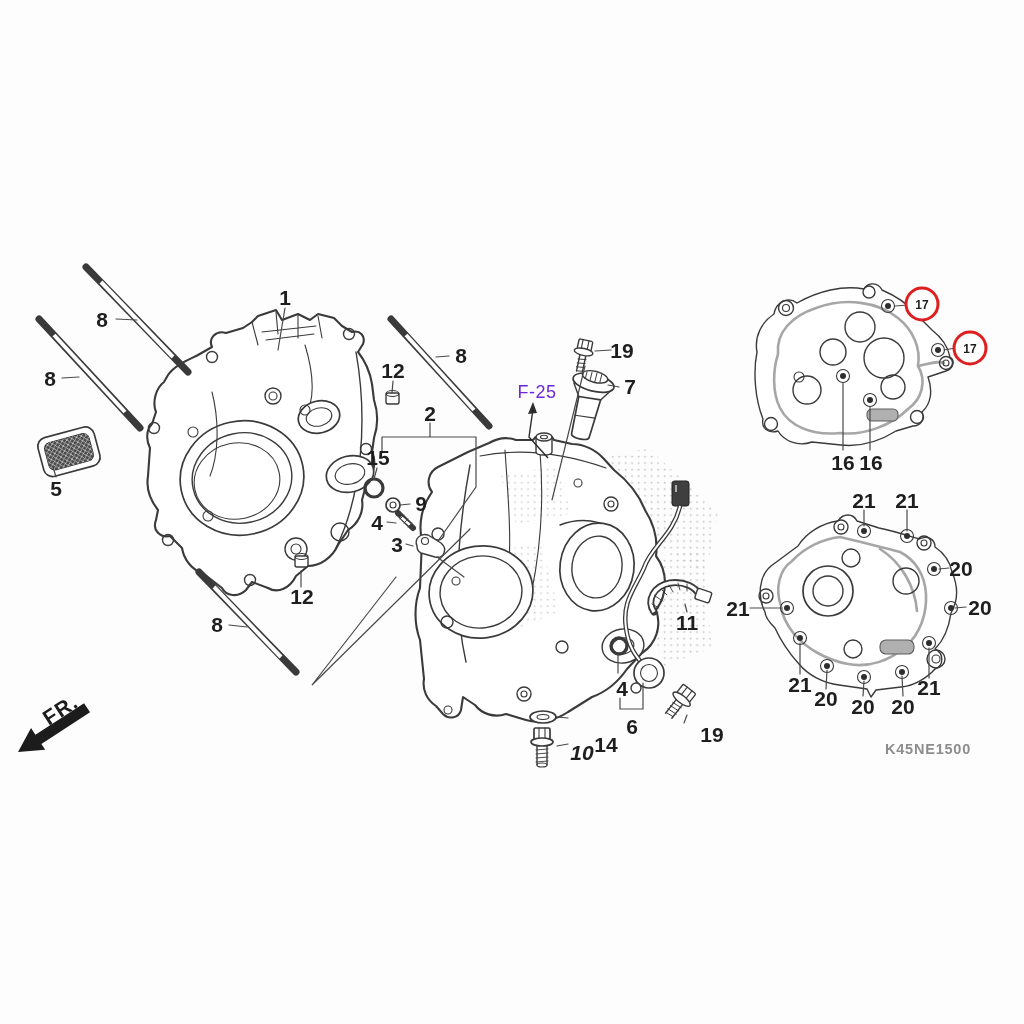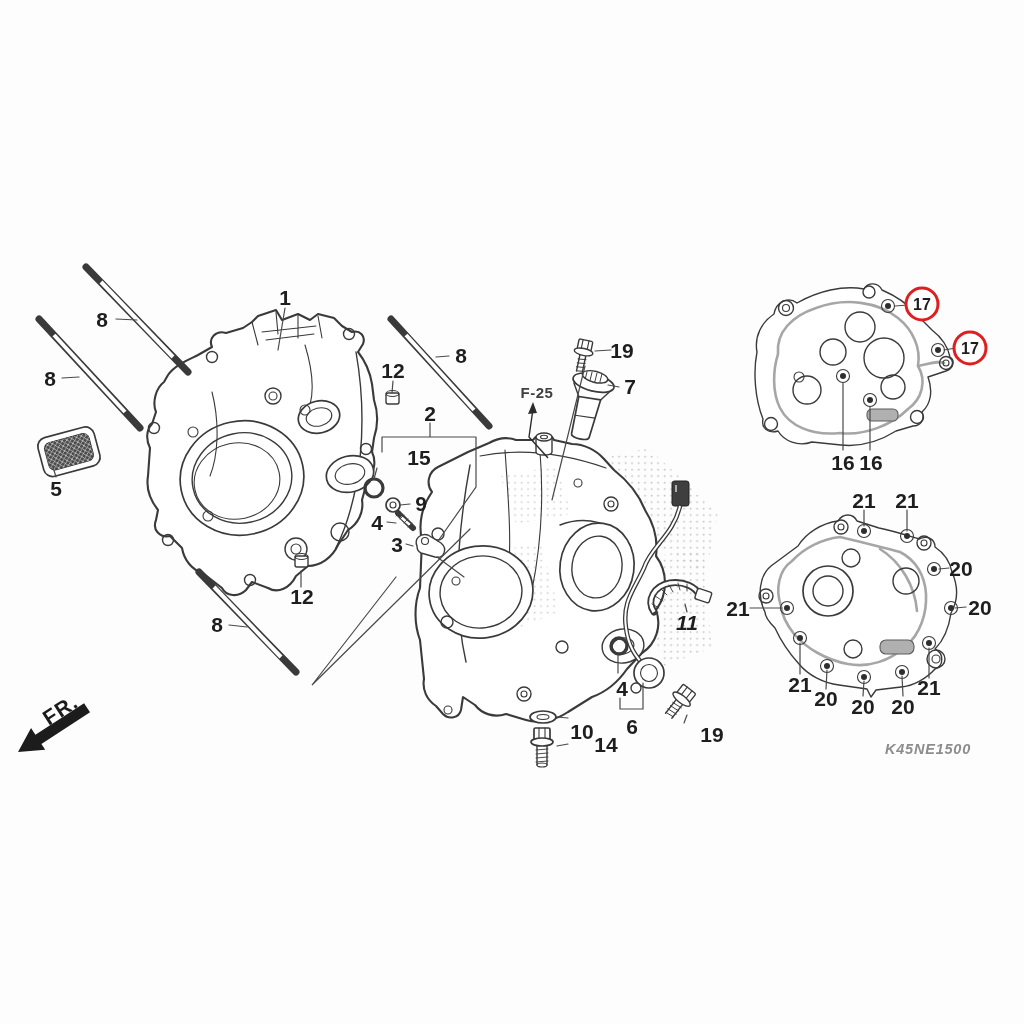--- a/index.html
+++ b/index.html
@@ -18,25 +18,25 @@
   .gask{ stroke:#a6a6a6; stroke-width:2.6; fill:none; stroke-linecap:round; stroke-linejoin:round }
   .callout-layer{ position:absolute; left:0; top:0; width:100%; height:100%; }
   .callout{
     position:absolute; transform:translate(-50%,-50%);
     font-weight:700; font-size:21px; color:#1e1e1e; white-space:nowrap;
     line-height:1;
   }
   .callout.circled{
     border:3.5px solid var(--red); border-radius:50%;
     width:29px; height:29px; display:flex; align-items:center; justify-content:center;
-    font-size:16px; background:#fff;
+    font-size:12px; background:#fff;
   }
   .ref-label{
     position:absolute; transform:translate(-50%,-50%);
-    font-weight:700; font-size:15px; color:#404040; letter-spacing:.5px;
+    font-weight:400; font-size:18px; color:#6d28d9; letter-spacing:.5px;
   }
   .diagram-code{
     position:absolute; transform:translate(-50%,-50%);
     font-weight:700; font-size:14.5px; color:#8d8d8d; letter-spacing:.8px;
   }
   .fr-wrap{ position:absolute; left:6px; top:688px; width:120px; height:90px; }
   .fr-text{
     position:absolute; left:36px; top:10px;
     font-weight:700; font-size:21px; color:#1c1c1c;
     transform:rotate(-33deg); letter-spacing:1px;
@@ -346,27 +346,27 @@
       <div class="callout" style="left: 397px; top: 544px;">3</div>
       <div class="callout" style="left: 377px; top: 522px;">4</div>
       <div class="callout" style="left: 56px; top: 488px;">5</div>
       <div class="callout" style="left: 632px; top: 726px;">6</div>
       <div class="callout" style="left: 630px; top: 386px;">7</div>
       <div class="callout" style="left: 102px; top: 319px;">8</div>
       <div class="callout" style="left: 50px; top: 378px;">8</div>
       <div class="callout" style="left: 461px; top: 355px;">8</div>
       <div class="callout" style="left: 217px; top: 624px;">8</div>
       <div class="callout" style="left: 421px; top: 503px;">9</div>
-      <div class="callout" style="left: 582px; top: 731px;">10</div>
-      <div class="callout" style="left: 687px; top: 622px; font-style: italic;">11</div>
+      <div class="callout" style="left: 582px; top: 752px; font-style: italic;">10</div>
+      <div class="callout" style="left: 687px; top: 622px;">11</div>
       <div class="callout" style="left: 393px; top: 370px;">12</div>
       <div class="callout" style="left: 302px; top: 596px;">12</div>
       <div class="callout" style="left: 622px; top: 688px;">4</div>
       <div class="callout" style="left: 606px; top: 744px;">14</div>
-      <div class="callout" style="left: 378px; top: 457px; margin-left: 41px;">15</div>
+      <div class="callout" style="left: 378px; top: 457px;">15</div>
       <div class="callout" style="left: 843px; top: 462px;">16</div>
       <div class="callout" style="left: 871px; top: 462px;">16</div>
       <div class="callout circled" style="left: 922px; top: 304px;">17</div>
       <div class="callout circled" style="left: 970px; top: 348px;">17</div>
       <div class="callout" style="left: 622px; top: 350px;">19</div>
       <div class="callout" style="left: 712px; top: 734px;">19</div>
       <div class="callout" style="left: 961px; top: 568px;">20</div>
       <div class="callout" style="left: 980px; top: 607px;">20</div>
       <div class="callout" style="left: 826px; top: 698px;">20</div>
       <div class="callout" style="left: 863px; top: 706px;">20</div>
@@ -377,15 +377,15 @@
       <div class="callout" style="left: 800px; top: 684px;">21</div>
       <div class="callout" style="left: 929px; top: 687px;">21</div>
     </div>
 
   <div class="ref-label" style="left:537px; top:392px;">F-25</div>
 
   <div class="fr-wrap">
     <span class="fr-text">FR.</span>
   </div>
 
-  <div class="diagram-code" style="left:928px; top:749px;font-style:italic;">K45NE1500</div>
+  <div class="diagram-code" style="left:928px; top:749px;">K45NE1500</div>
 
 </div>
 
 </body></html>

